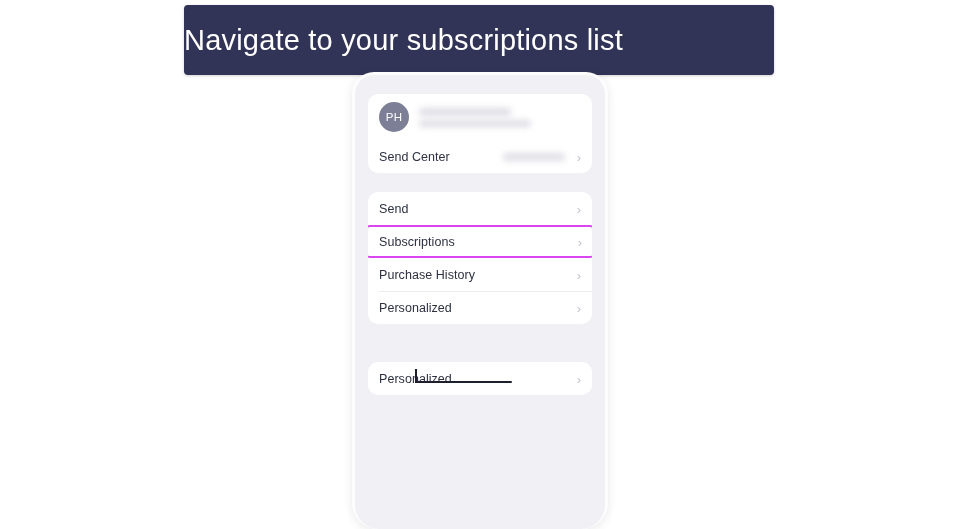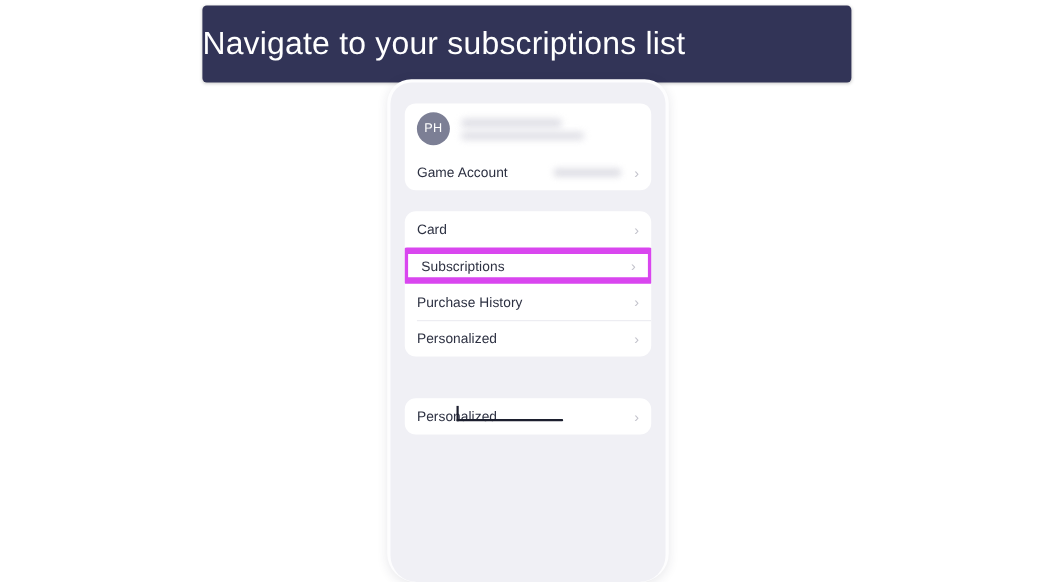--- a/index.html
+++ b/index.html
@@ -156,21 +156,21 @@
     filter: blur(3px);
     opacity: 0.9;
   }
 
   
   .highlight-wrap {
     position: relative;
     margin: 0 -3px;
   }
   .highlight-wrap .row {
-    border: 6px solid #d946ef;
+    border: 2px solid #d946ef;
     border-radius: 5px;
     height: 33px;
     background: #ffffff;
     padding-left: 12px;
   }
   .highlight-wrap .row::before { display: none; }
 
   
   .annot-line {
     position: absolute;
@@ -206,31 +206,31 @@
 
         <div class="account-row">
           <div class="avatar">PH</div>
           <div class="account-text">
             <div class="blur-bar blur-name"></div>
             <div class="blur-bar blur-email"></div>
           </div>
         </div>
 
         <div class="row">
-          <span class="row-label">Game Account</span>
+          <span class="row-label">Send Center</span>
           <span class="blur-value"></span>
           <span class="chevron">›</span>
         </div>
 
       </div>
 
       <div class="card gap-top-lg">
 
         <div class="row">
-          <span class="row-label">Card</span>
+          <span class="row-label">Send</span>
           <span class="chevron">›</span>
         </div>
 
         <div class="highlight-wrap">
           <div class="row">
             <span class="row-label">Subscriptions</span>
             <span class="chevron">›</span>
           </div>
         </div>
 

